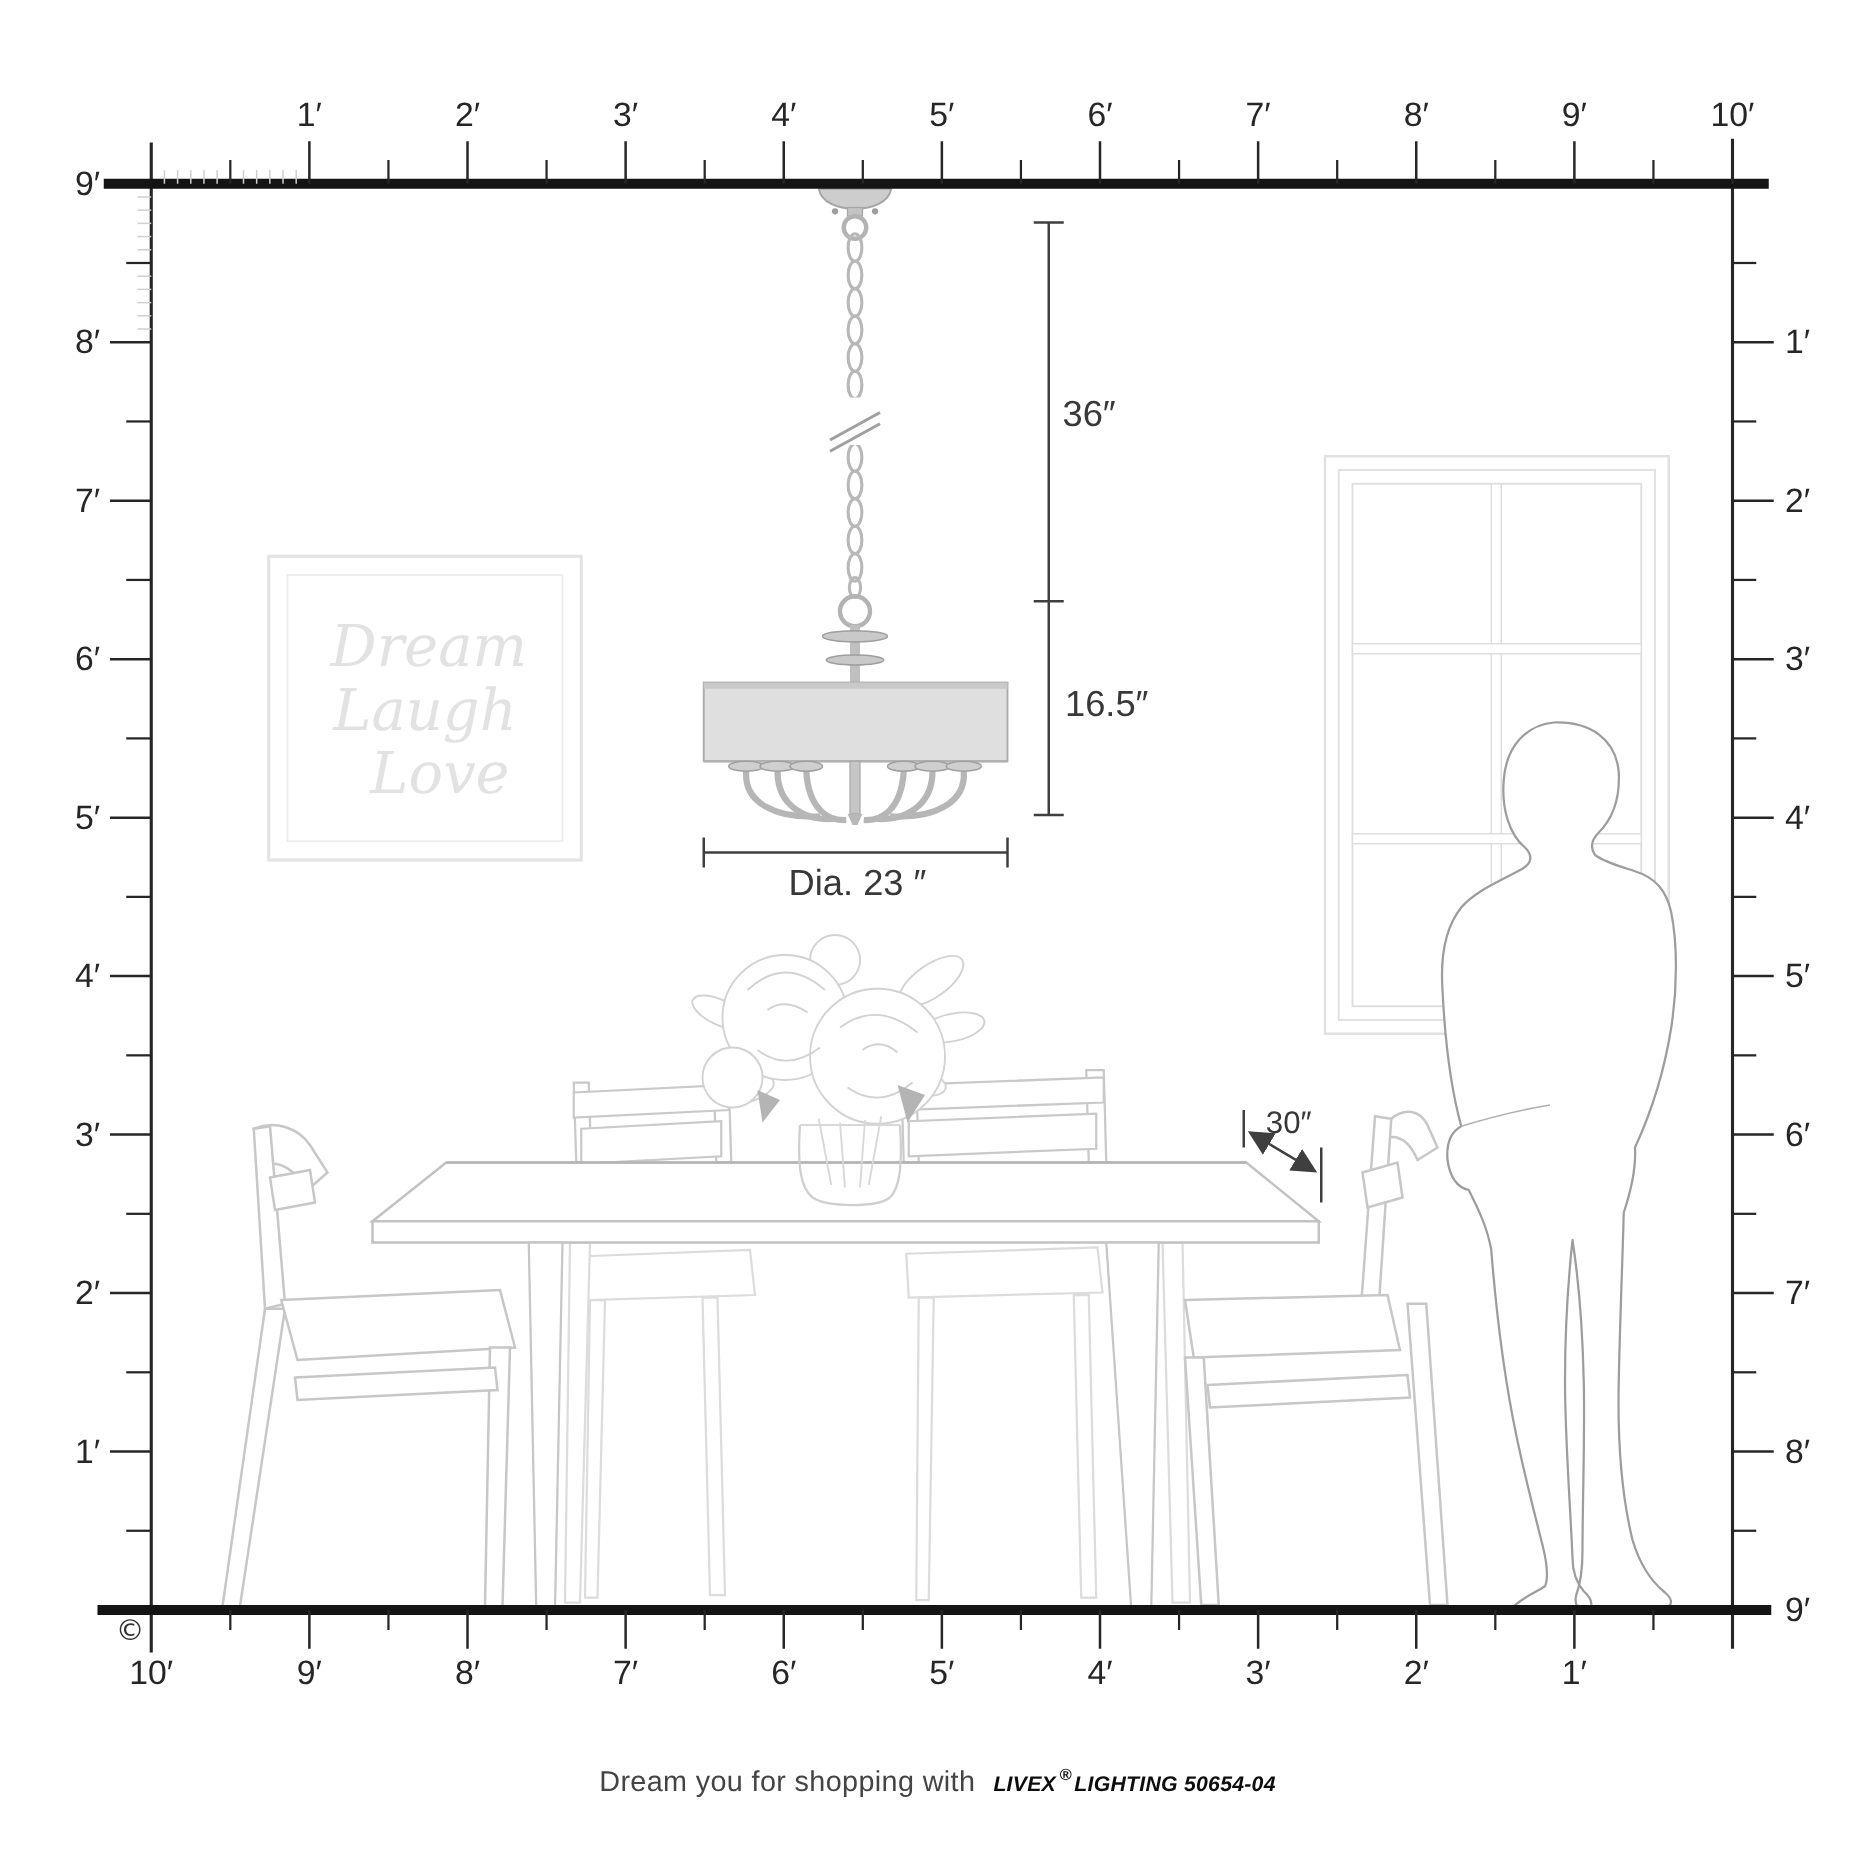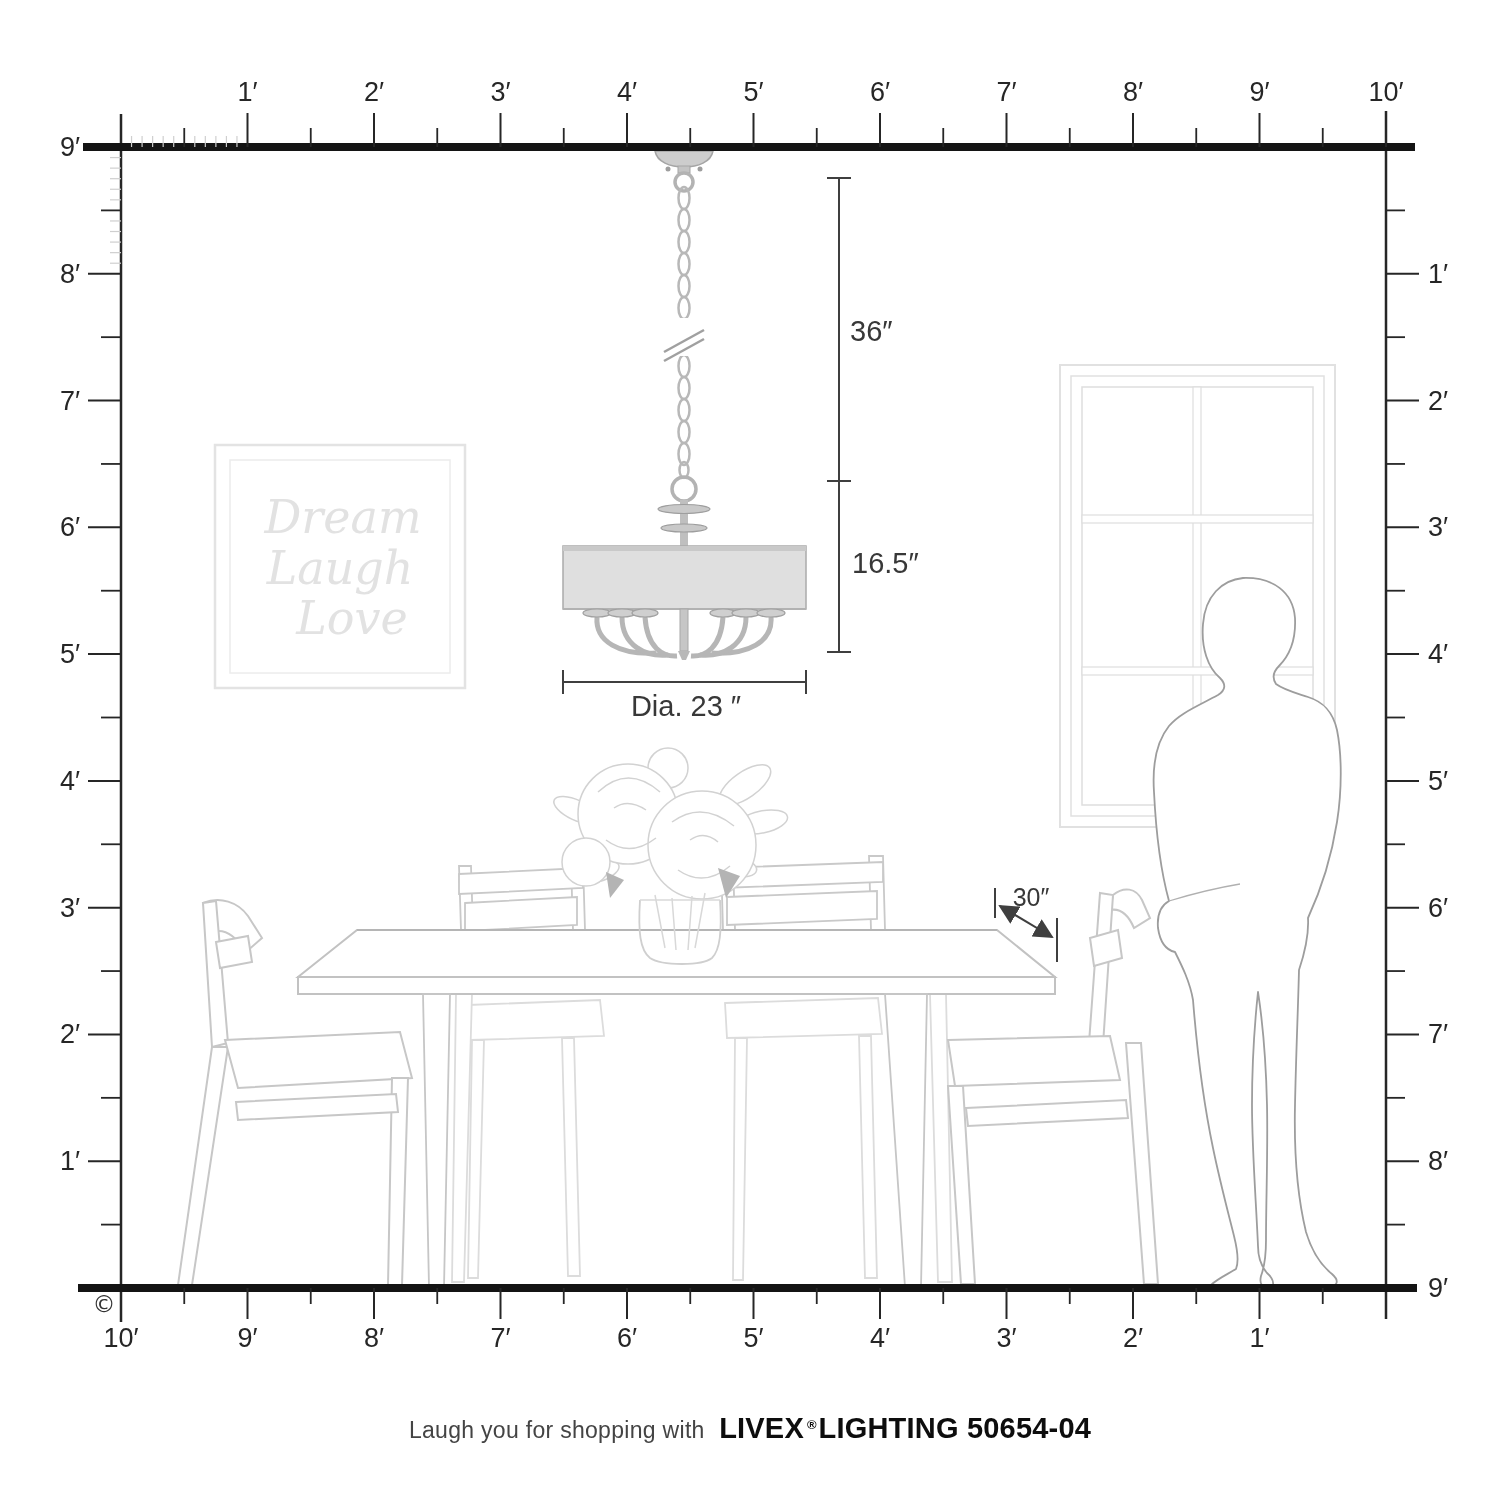--- a/index.html
+++ b/index.html
@@ -6,21 +6,21 @@
   .canvas{position:relative;width:1500px;height:1500px;background:#fff;overflow:hidden;
           font-family:"Liberation Sans",sans-serif;}
   svg{position:absolute;left:0;top:0;}
   .ruler-label{font-family:"Liberation Sans",sans-serif;font-size:27px;fill:#262626;}
   .dim-text{font-family:"Liberation Sans",sans-serif;font-size:29px;fill:#383838;}
   .dim-text-sm{font-family:"Liberation Sans",sans-serif;font-size:25px;fill:#383838;}
   .art-word{font-family:"DejaVu Serif",serif;font-style:italic;font-size:46px;fill:#e2e2e2;}
   .copyright{font-family:"DejaVu Sans",sans-serif;font-size:23px;fill:#333;}
   .footer{position:absolute;left:0;top:1412px;width:100%;text-align:center;color:#3c3c3c;}
   .footer .prefix{font-size:23px;letter-spacing:.3px;color:#444;}
-  .footer .brand,.footer .suffix{font-size:29px;font-weight:bold;color:#0d0d0d;letter-spacing:.2px;}
+  .footer .brand,.footer .suffix{font-size:17px;font-weight:bold;color:#0d0d0d;letter-spacing:.2px;font-style:italic;}
   .footer .brand{margin-left:10px;}
   .footer sup{font-size:13px;font-weight:bold;color:#0d0d0d;vertical-align:9px;margin:0 2px 0 3px;}
 </style>
 </head>
 <body>
 
 <div class="canvas">
 <svg width="1500" height="1500" viewBox="0 0 1500 1500">
   <defs>
     <marker id="arw" markerWidth="12" markerHeight="10" refX="9" refY="5" orient="auto-start-reverse">
@@ -346,16 +346,16 @@
       <text class="dim-text" x="852" y="573">16.5″</text>
       <text class="dim-text" x="686" y="716" text-anchor="middle">Dia. 23 ″</text>
       <text class="dim-text-sm" x="1031" y="906" text-anchor="middle">30″</text>
     </g>
   </g>
 
   <text class="copyright" x="104" y="1312" text-anchor="middle">©</text>
 </svg>
 
 <div class="footer">
-  <span class="prefix">Laugh you for shopping with</span>
+  <span class="prefix">Dream you for shopping with</span>
   <span class="brand">LIVEX</span><sup>®</sup><span class="suffix">LIGHTING 50654-04</span>
 </div>
 </div>
 
 </body></html>

